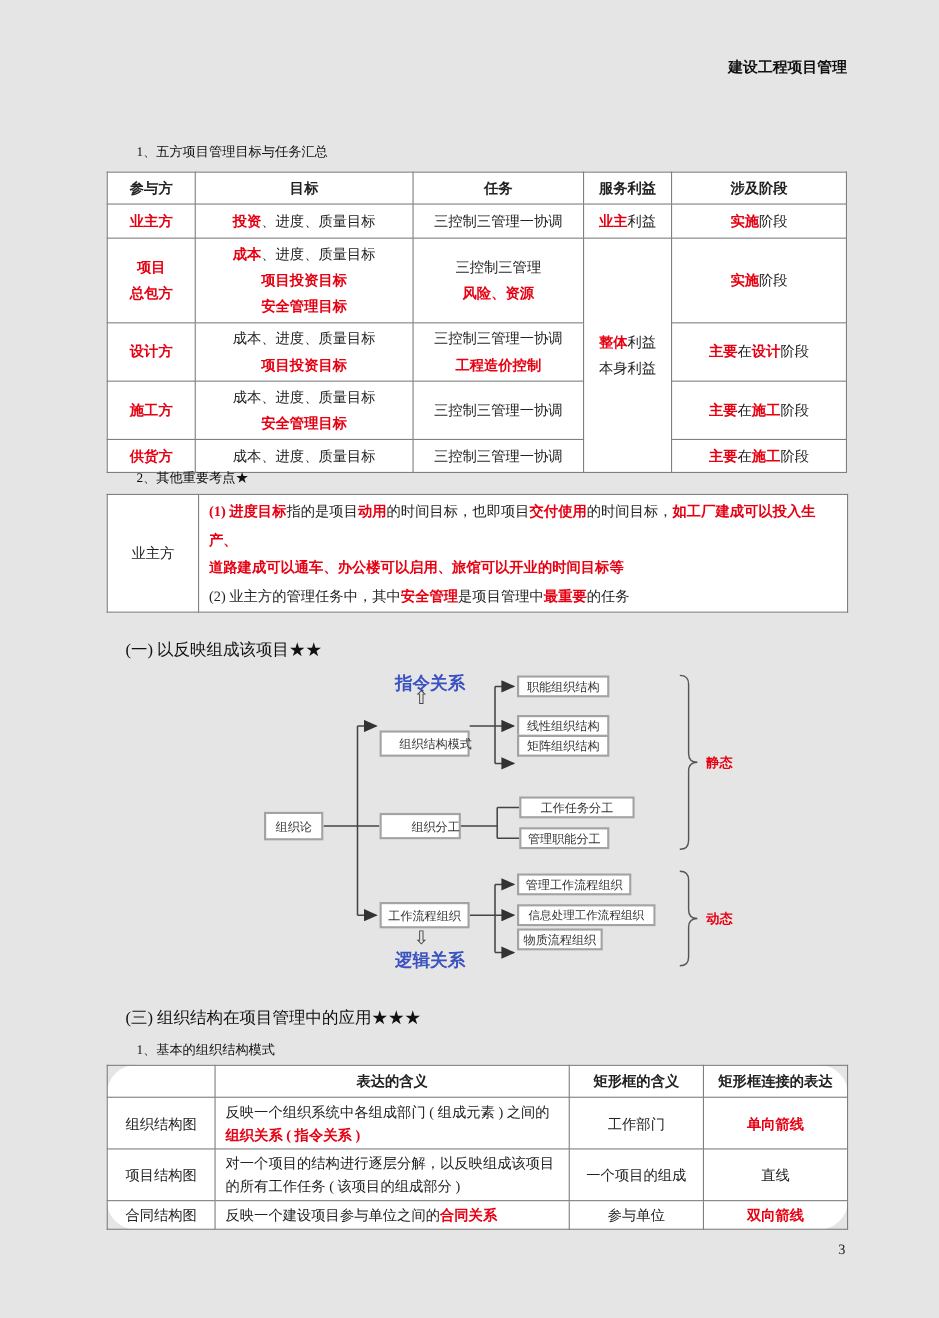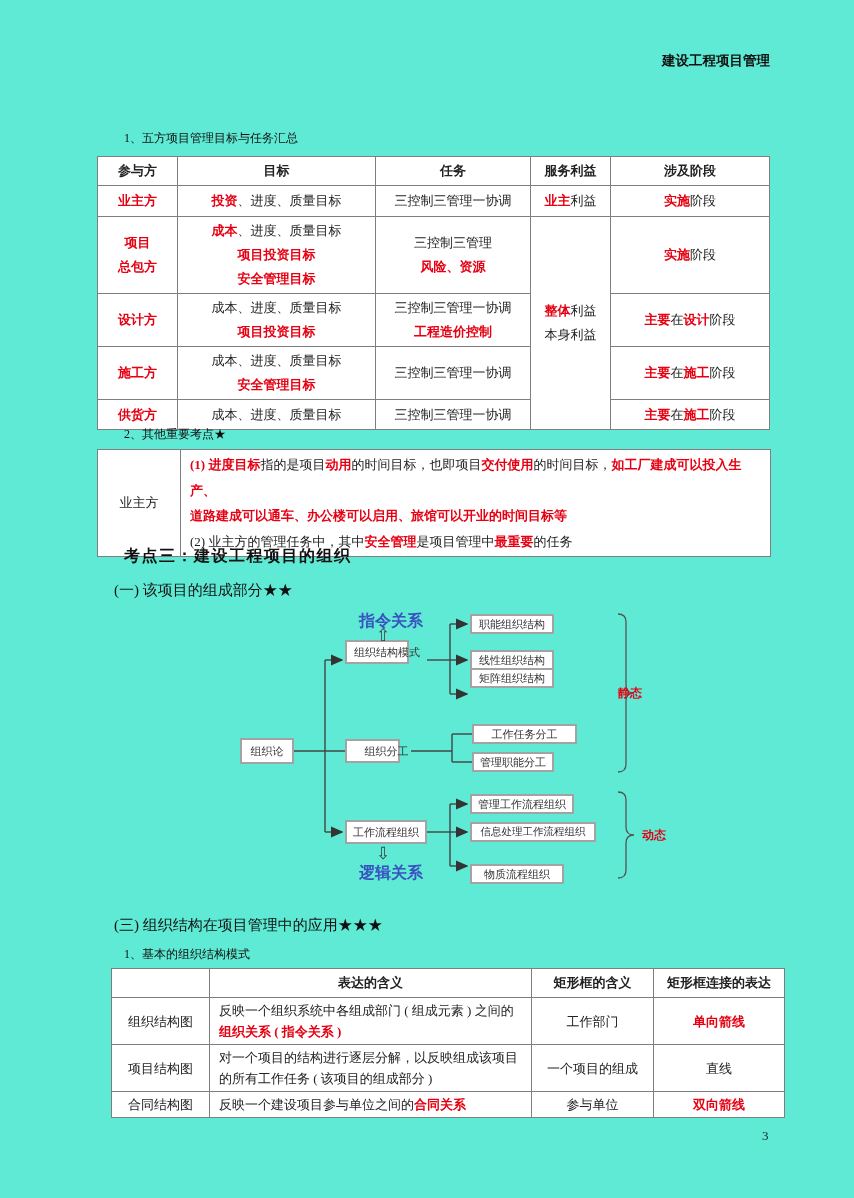--- a/index.html
+++ b/index.html
@@ -1,17 +1,17 @@
 <!DOCTYPE html>
 <html><head>
 <meta charset="utf-8">
 <style>
   html,body{margin:0;padding:0;background:#888;}
   .page{
-    position:relative;width:854px;height:1198px;background:#5eead4;
+    position:relative;width:854px;height:1198px;background:#e5e5e5;
     margin:0 auto;overflow:hidden;
     font-family:"Liberation Serif","DejaVu Serif",serif;color:#1c1c1c;
   }
   .abs{position:absolute;}
   .doc-header{
     right:84px;top:52px;font-family:"Liberation Sans","DejaVu Sans",sans-serif;
     font-weight:700;font-size:13.5px;color:#111;
   }
   .h2{font-size:15px;color:#111;}
   .h3{font-size:12px;color:#111;}
@@ -163,22 +163,21 @@
           </td>
       <td class="left">
             <div class="ln"><span class="r">(1) 进度目标</span><span>指的是项目</span><span class="r">动用</span><span>的时间目标，也即项目</span><span class="r">交付使用</span><span>的时间目标，</span><span class="r">如工厂建成可以投入生产、</span></div>
             <div class="ln"><span class="r">道路建成可以通车、办公楼可以启用、旅馆可以开业的时间目标等</span></div>
             <div class="ln"><span>(2) 业主方的管理任务中，其中</span><span class="r">安全管理</span><span>是项目管理中</span><span class="r">最重要</span><span>的任务</span></div>
           </td>
     </tr>
   </tbody>
     </table>
 
-  <div class="abs h-kp" style="left:124px;top:546px;">考点三：建设工程项目的组织</div>
-  <div class="abs h2" style="left:114px;top:581px;">(一) 该项目的组成部分★★</div>
+  <div class="abs h2" style="left:114px;top:581px;">(一) 以反映组成该项目★★</div>
 
   <div class="abs diagram">
     <svg width="480" height="292" style="position:absolute;left:0;top:0;">
       <defs>
         <marker id="arr" markerWidth="9" markerHeight="8" refX="8" refY="4" orient="auto">
           <path d="M0,0 L9,4 L0,8 Z" fill="#333"></path>
         </marker>
       </defs>
       <g stroke="#444" stroke-width="1.4" fill="none">
         <line x1="69" y1="151" x2="120" y2="151"></line>
@@ -202,48 +201,48 @@
       </g>
       <g stroke="#555" stroke-width="1.3" fill="none">
         <path d="M393,14 Q401,14 401,22 L401,85 Q401,93 409,93 Q401,93 401,101 L401,164 Q401,172 393,172"></path>
       </g>
       <g stroke="#555" stroke-width="1.3" fill="none">
         <path d="M393,192 Q401,192 401,200 L401,227 Q401,235 409,235 Q401,235 401,243 L401,270 Q401,278 393,278"></path>
       </g>
     </svg>
 
     <div class="dbox" style="left:15px;top:138px;width:54px;height:26px;">组织论</div>
-    <div class="dbox" style="left:120px;top:40px;width:64px;height:24px;padding-left:20px;">组织结构模式</div>
-    <div class="dbox" style="left:120px;top:139px;width:55px;height:24px;padding-left:28px;">组织分工</div>
+    <div class="dbox" style="left:120px;top:64px;width:82px;height:24px;padding-left:20px;">组织结构模式</div>
+    <div class="dbox" style="left:120px;top:139px;width:74px;height:24px;padding-left:28px;">组织分工</div>
     <div class="dbox" style="left:120px;top:220px;width:82px;height:24px;">工作流程组织</div>
 
     <div class="dbox" style="left:245px;top:14px;width:84px;height:20px;">职能组织结构</div>
     <div class="dbox" style="left:245px;top:50px;width:84px;height:20px;">线性组织结构</div>
     <div class="dbox" style="left:245px;top:68px;width:84px;height:20px;">矩阵组织结构</div>
 
     <div class="dbox" style="left:247px;top:124px;width:105px;height:20px;">工作任务分工</div>
     <div class="dbox" style="left:247px;top:152px;width:82px;height:20px;">管理职能分工</div>
 
     <div class="dbox" style="left:245px;top:194px;width:104px;height:20px;">管理工作流程组织</div>
     <div class="dbox" style="left:245px;top:222px;width:126px;height:20px;font-size:10.5px;">信息处理工作流程组织</div>
-    <div class="dbox" style="left:245px;top:264px;width:94px;height:20px;">物质流程组织</div>
+    <div class="dbox" style="left:245px;top:244px;width:78px;height:20px;">物质流程组织</div>
 
     <div class="dlabel-blue" style="left:134px;top:11px;">指令关系</div>
     <div class="darrow" style="left:151px;top:27px;">⇧</div>
     <div class="darrow" style="left:151px;top:245px;">⇩</div>
     <div class="dlabel-blue" style="left:134px;top:263px;">逻辑关系</div>
-    <div class="dlabel-red" style="left:393px;top:85px;">静态</div>
+    <div class="dlabel-red" style="left:417px;top:85px;">静态</div>
     <div class="dlabel-red" style="left:417px;top:227px;">动态</div>
   </div>
 
 
   <div class="abs h2" style="left:114px;top:916px;">(三) 组织结构在项目管理中的应用★★★</div>
   <div class="abs h3" style="left:124px;top:946px;">1、基本的组织结构模式</div>
 
-  <table class="abs t3" style="left:111px;top:968px;width:673px;">
+  <table class="abs t3" style="left:97px;top:968px;width:673px;border-radius:27px;">
     <colgroup>
         <col style="width:98px">
         <col style="width:322px">
         <col style="width:122px">
         <col style="width:131px">
       </colgroup>
     <tbody>
         <tr style="height:26px">
       <th></th>
       <th>表达的含义</th>

